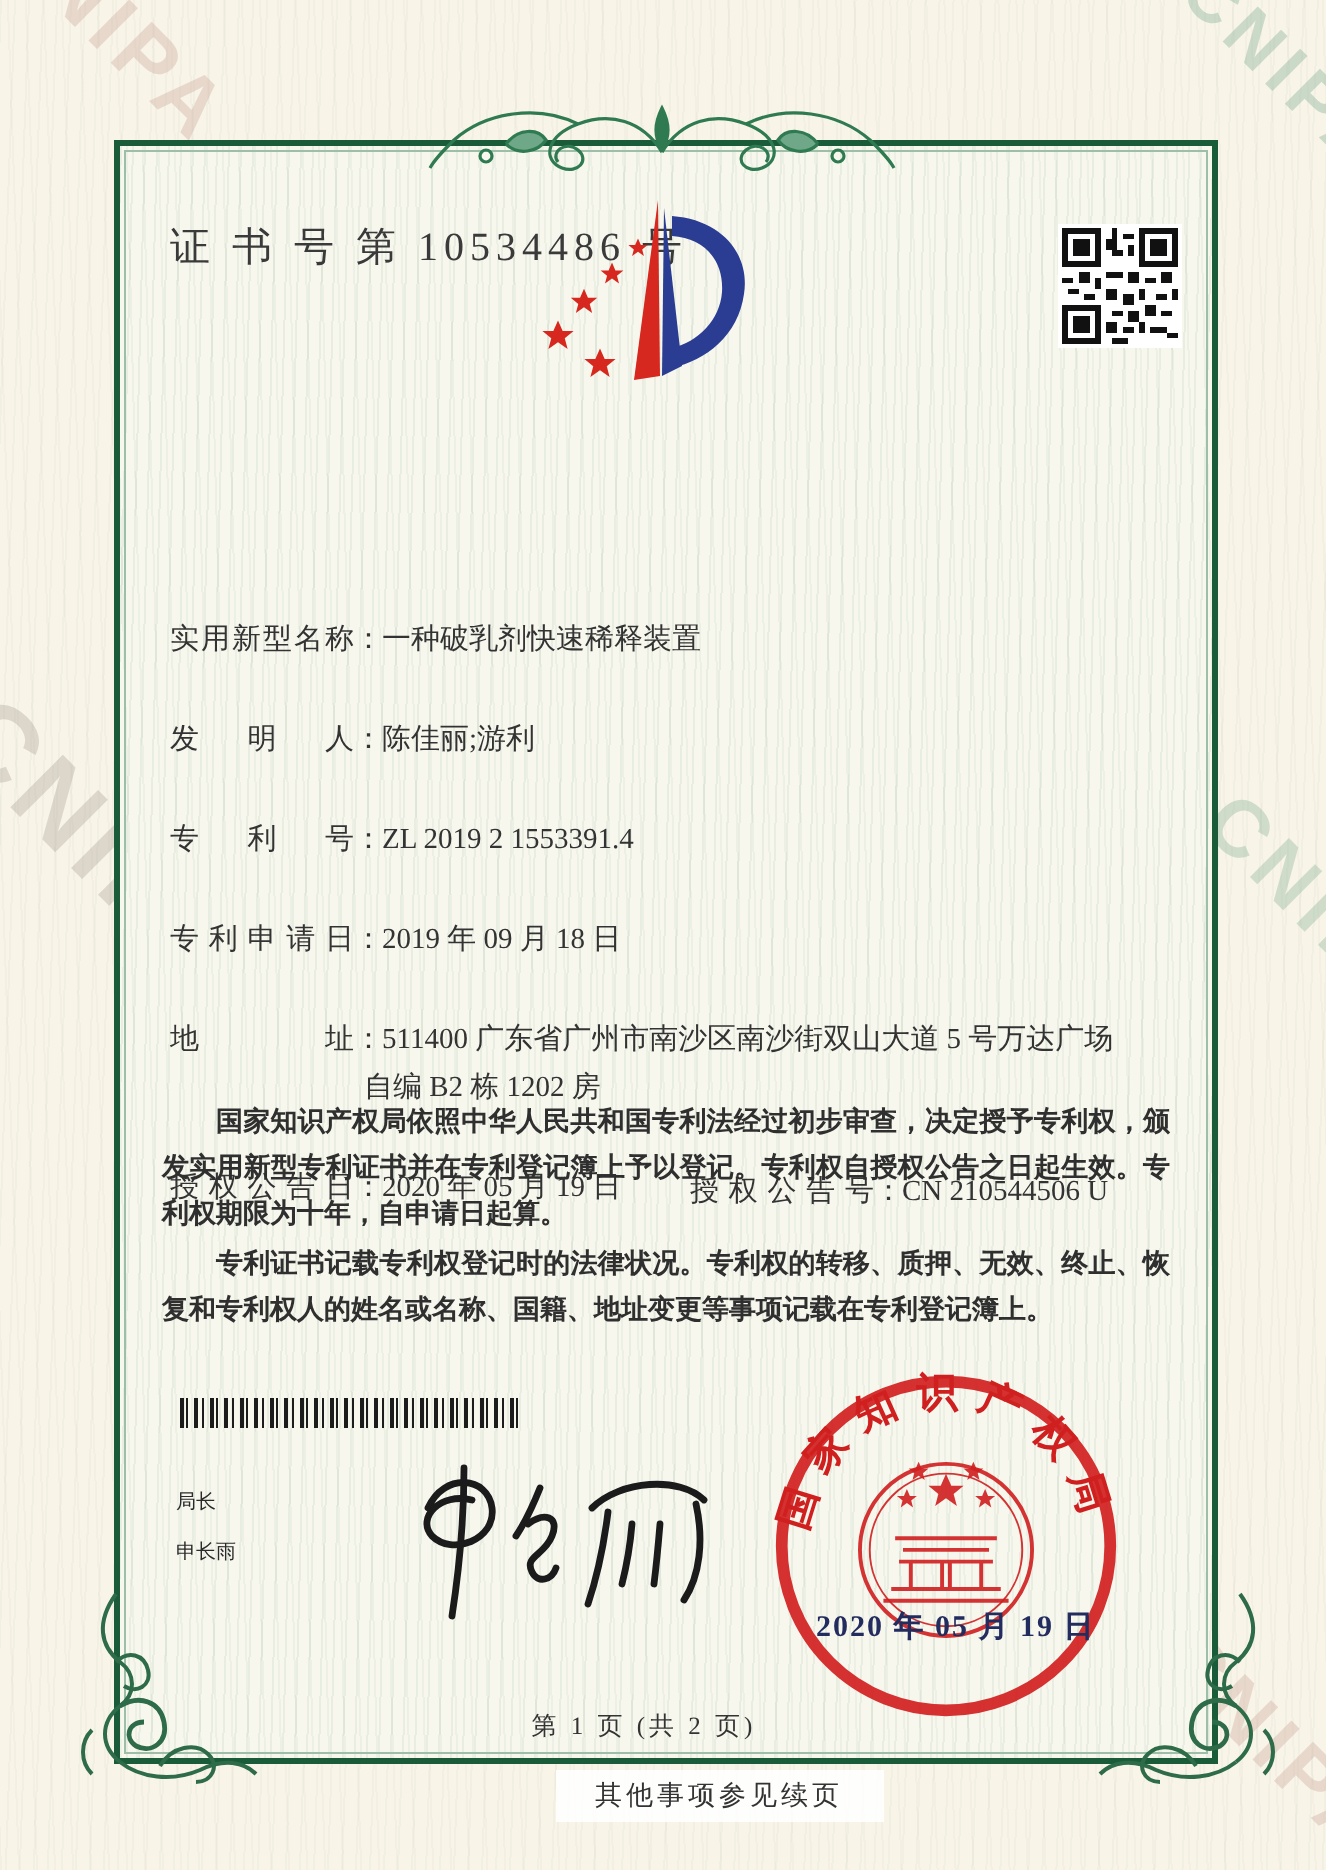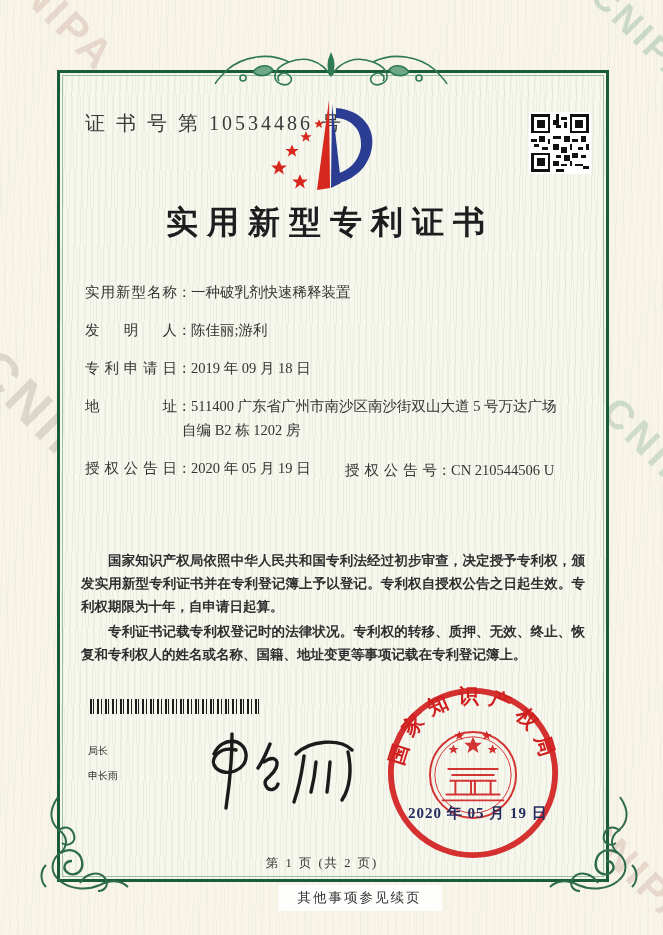--- a/index.html
+++ b/index.html
@@ -36,21 +36,21 @@
     position:absolute;left:85px;top:110px;font-size:20px;color:#3a3a3a;
     letter-spacing:3px;
   }
   .logo{position:absolute;left:262px;top:94px;}
   .qr{position:absolute;left:529px;top:112px;background:#fff;padding:2px;}
   .title{
     position:absolute;left:57px;top:201px;width:546px;text-align:center;
     font-size:32px;font-weight:bold;color:#1d1d1f;letter-spacing:9px;
   }
   .fields{position:absolute;left:85px;top:281px;width:522px;font-size:14.5px;color:#333;}
-  .frow{line-height:22px;margin-bottom:16px;position:relative;}
+  .frow{line-height:22px;margin-bottom:16px;position:relative;margin-top:28px;}
   .flabel{
     display:inline-block;width:92px;vertical-align:top;
     text-align:justify;text-align-last:justify;color:#333;
   }
   .fcolon{display:inline-block;width:14px;}
   .fvalue{color:#333;}
   .fline2{padding-left:97px;line-height:22px;margin-top:-14px;margin-bottom:16px;}
   .fpair2{position:absolute;left:260px;top:2px;}
   .paras{
     position:absolute;left:79px;top:547px;width:508px;
@@ -191,28 +191,30 @@
       <rect x="18" y="15" width="2" height="1"></rect>
         <rect x="8" y="17" width="2" height="2"></rect>
       <rect x="11" y="18" width="2" height="1"></rect>
         <rect x="14" y="17" width="1" height="2"></rect>
       <rect x="16" y="18" width="3" height="1"></rect>
         <rect x="19" y="19" width="2" height="1"></rect>
       <rect x="9" y="20" width="3" height="1"></rect>
     </g>
   </svg>
 
-  <div class="title">实用新型专利证书</div>
 
   <div class="fields">
     <div class="frow">
       <span class="flabel">实用新型名称</span><span class="fcolon">：</span><span class="fvalue">一种破乳剂快速稀释装置</span>
     </div>
     <div class="frow">
       <span class="flabel">发明人</span><span class="fcolon">：</span><span class="fvalue">陈佳丽;游利</span>
+    </div>
+    <div class="frow">
+      <span class="flabel">专利号</span><span class="fcolon">：</span><span class="fvalue">ZL 2019 2 1553391.4</span>
     </div>
     <div class="frow">
       <span class="flabel">专利申请日</span><span class="fcolon">：</span><span class="fvalue">2019 年 09 月 18 日</span>
     </div>
     <div class="frow">
       <span class="flabel">地址</span><span class="fcolon">：</span><span class="fvalue">511400 广东省广州市南沙区南沙街双山大道 5 号万达广场</span>
     </div>
     <div class="fline2">自编 B2 栋 1202 房</div>
     <div class="frow">
       <span class="flabel">授权公告日</span><span class="fcolon">：</span><span class="fvalue">2020 年 05 月 19 日</span>

